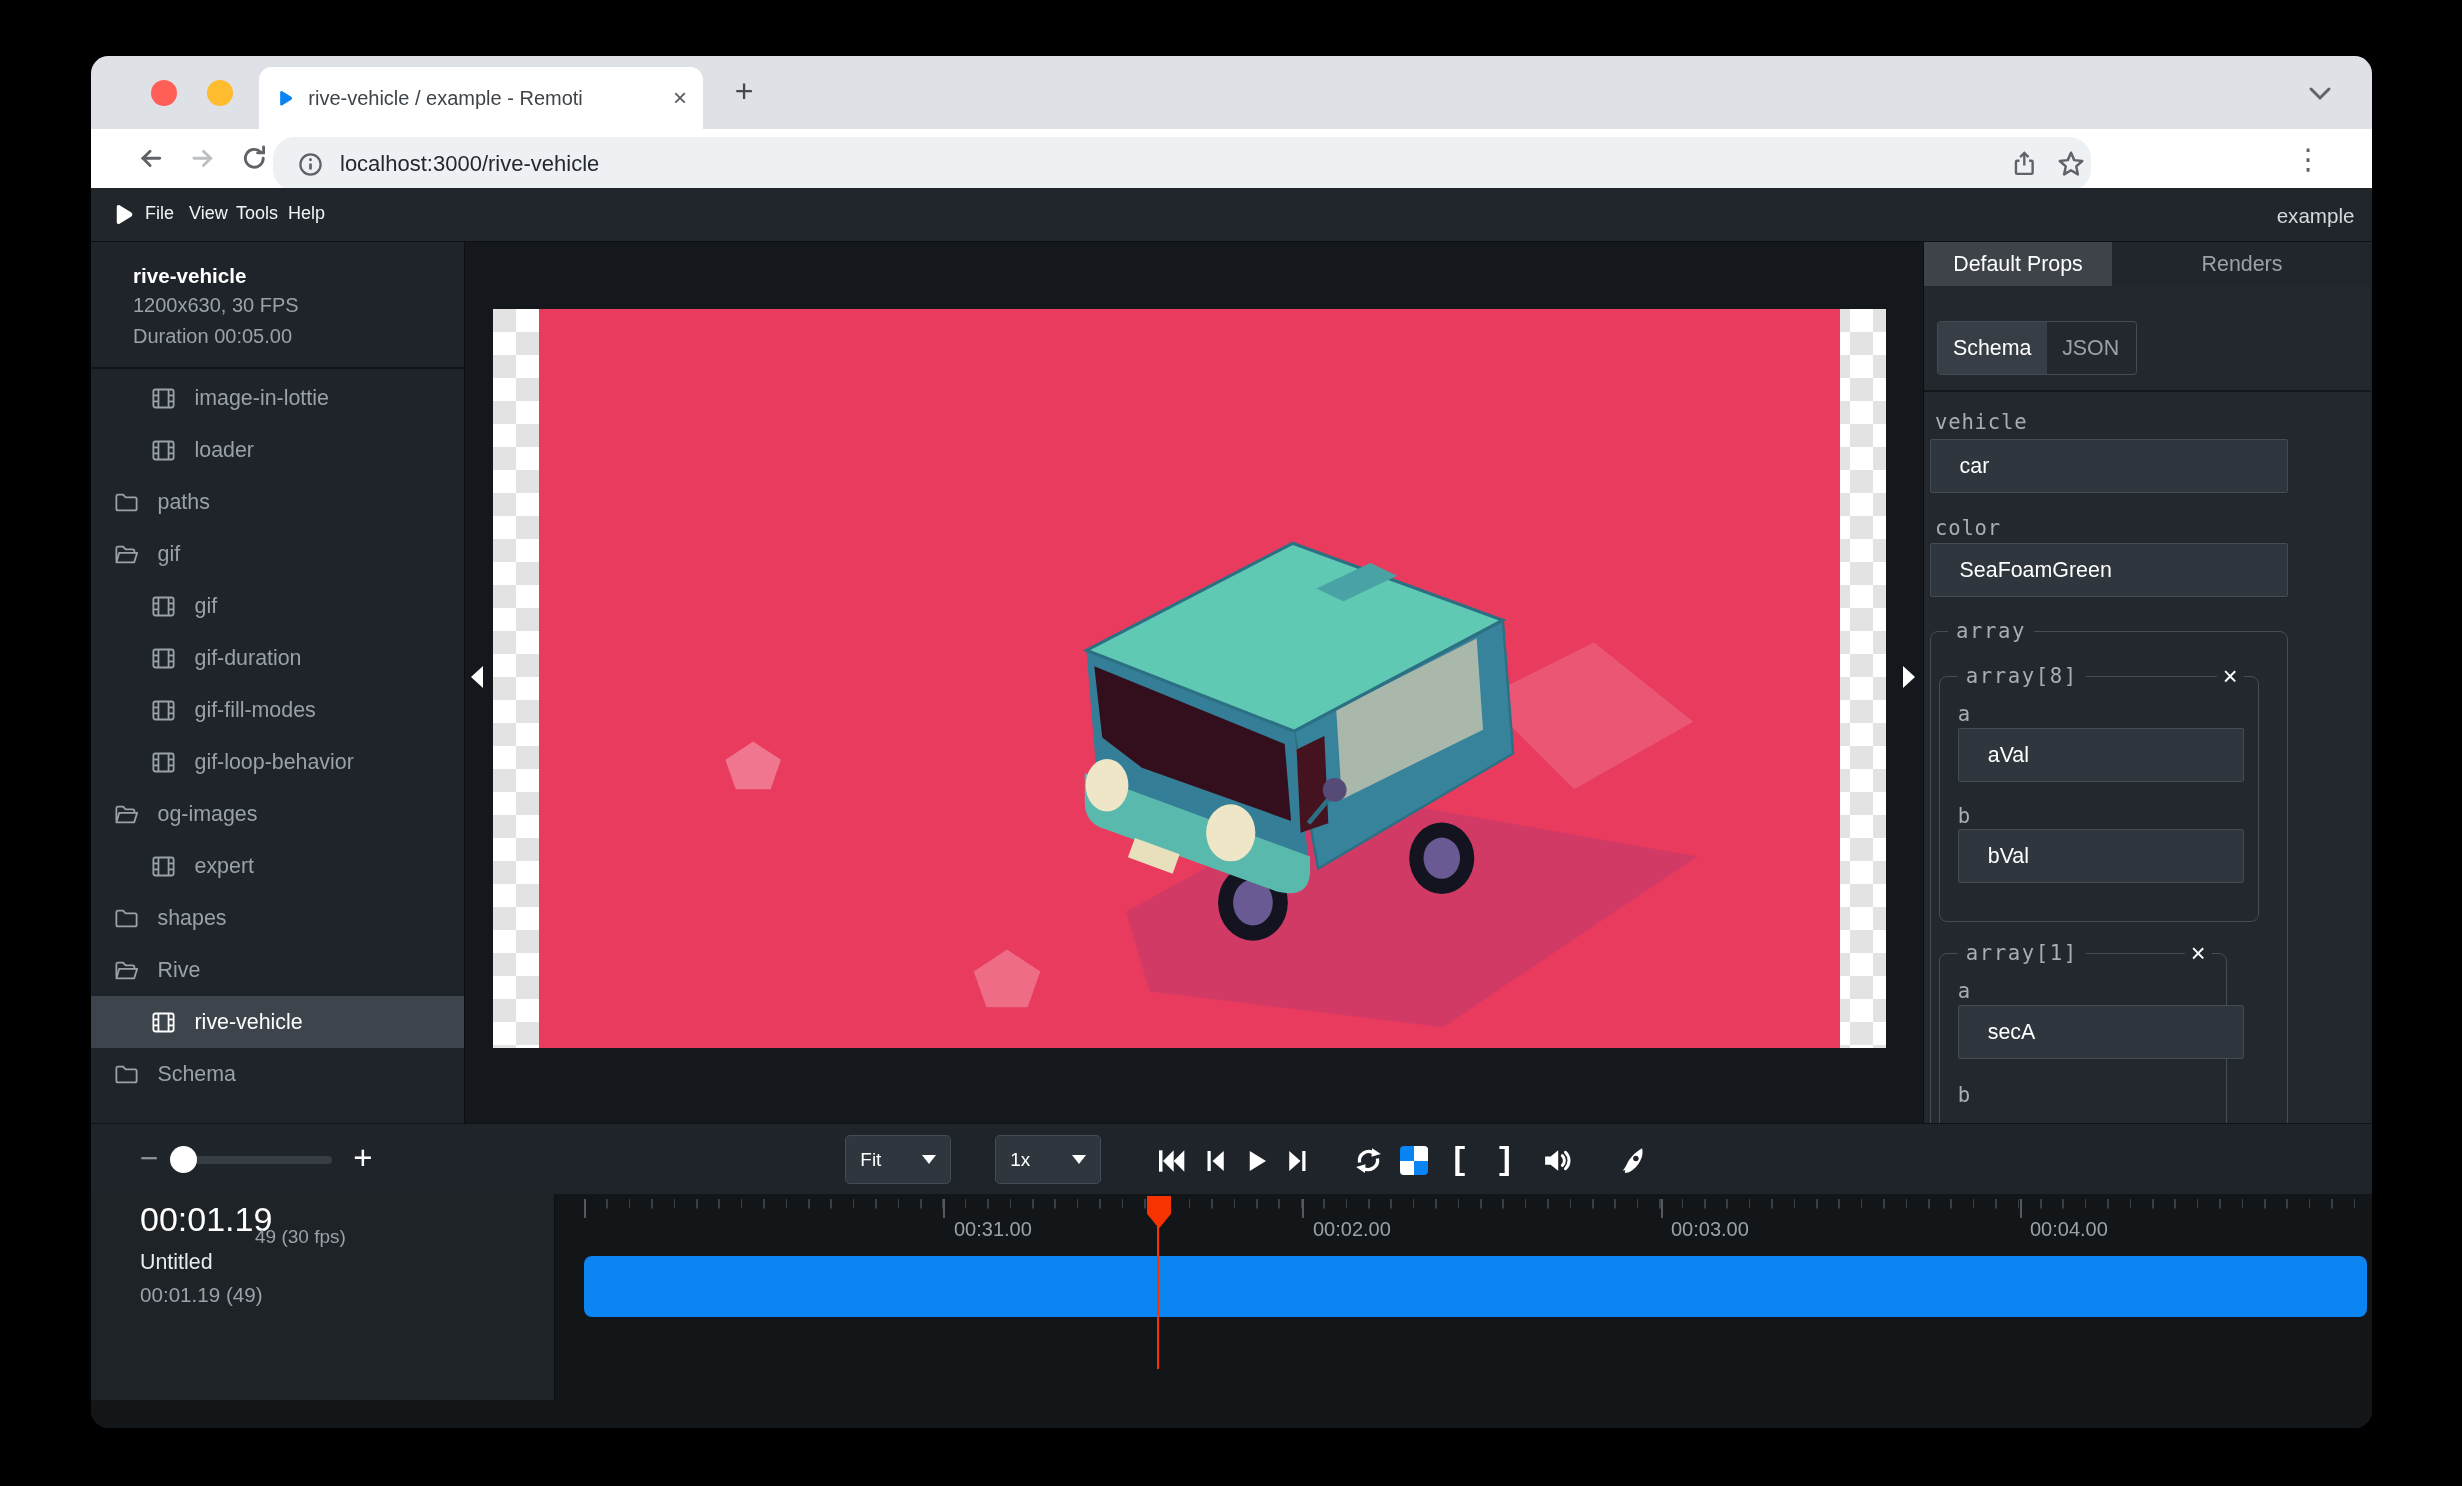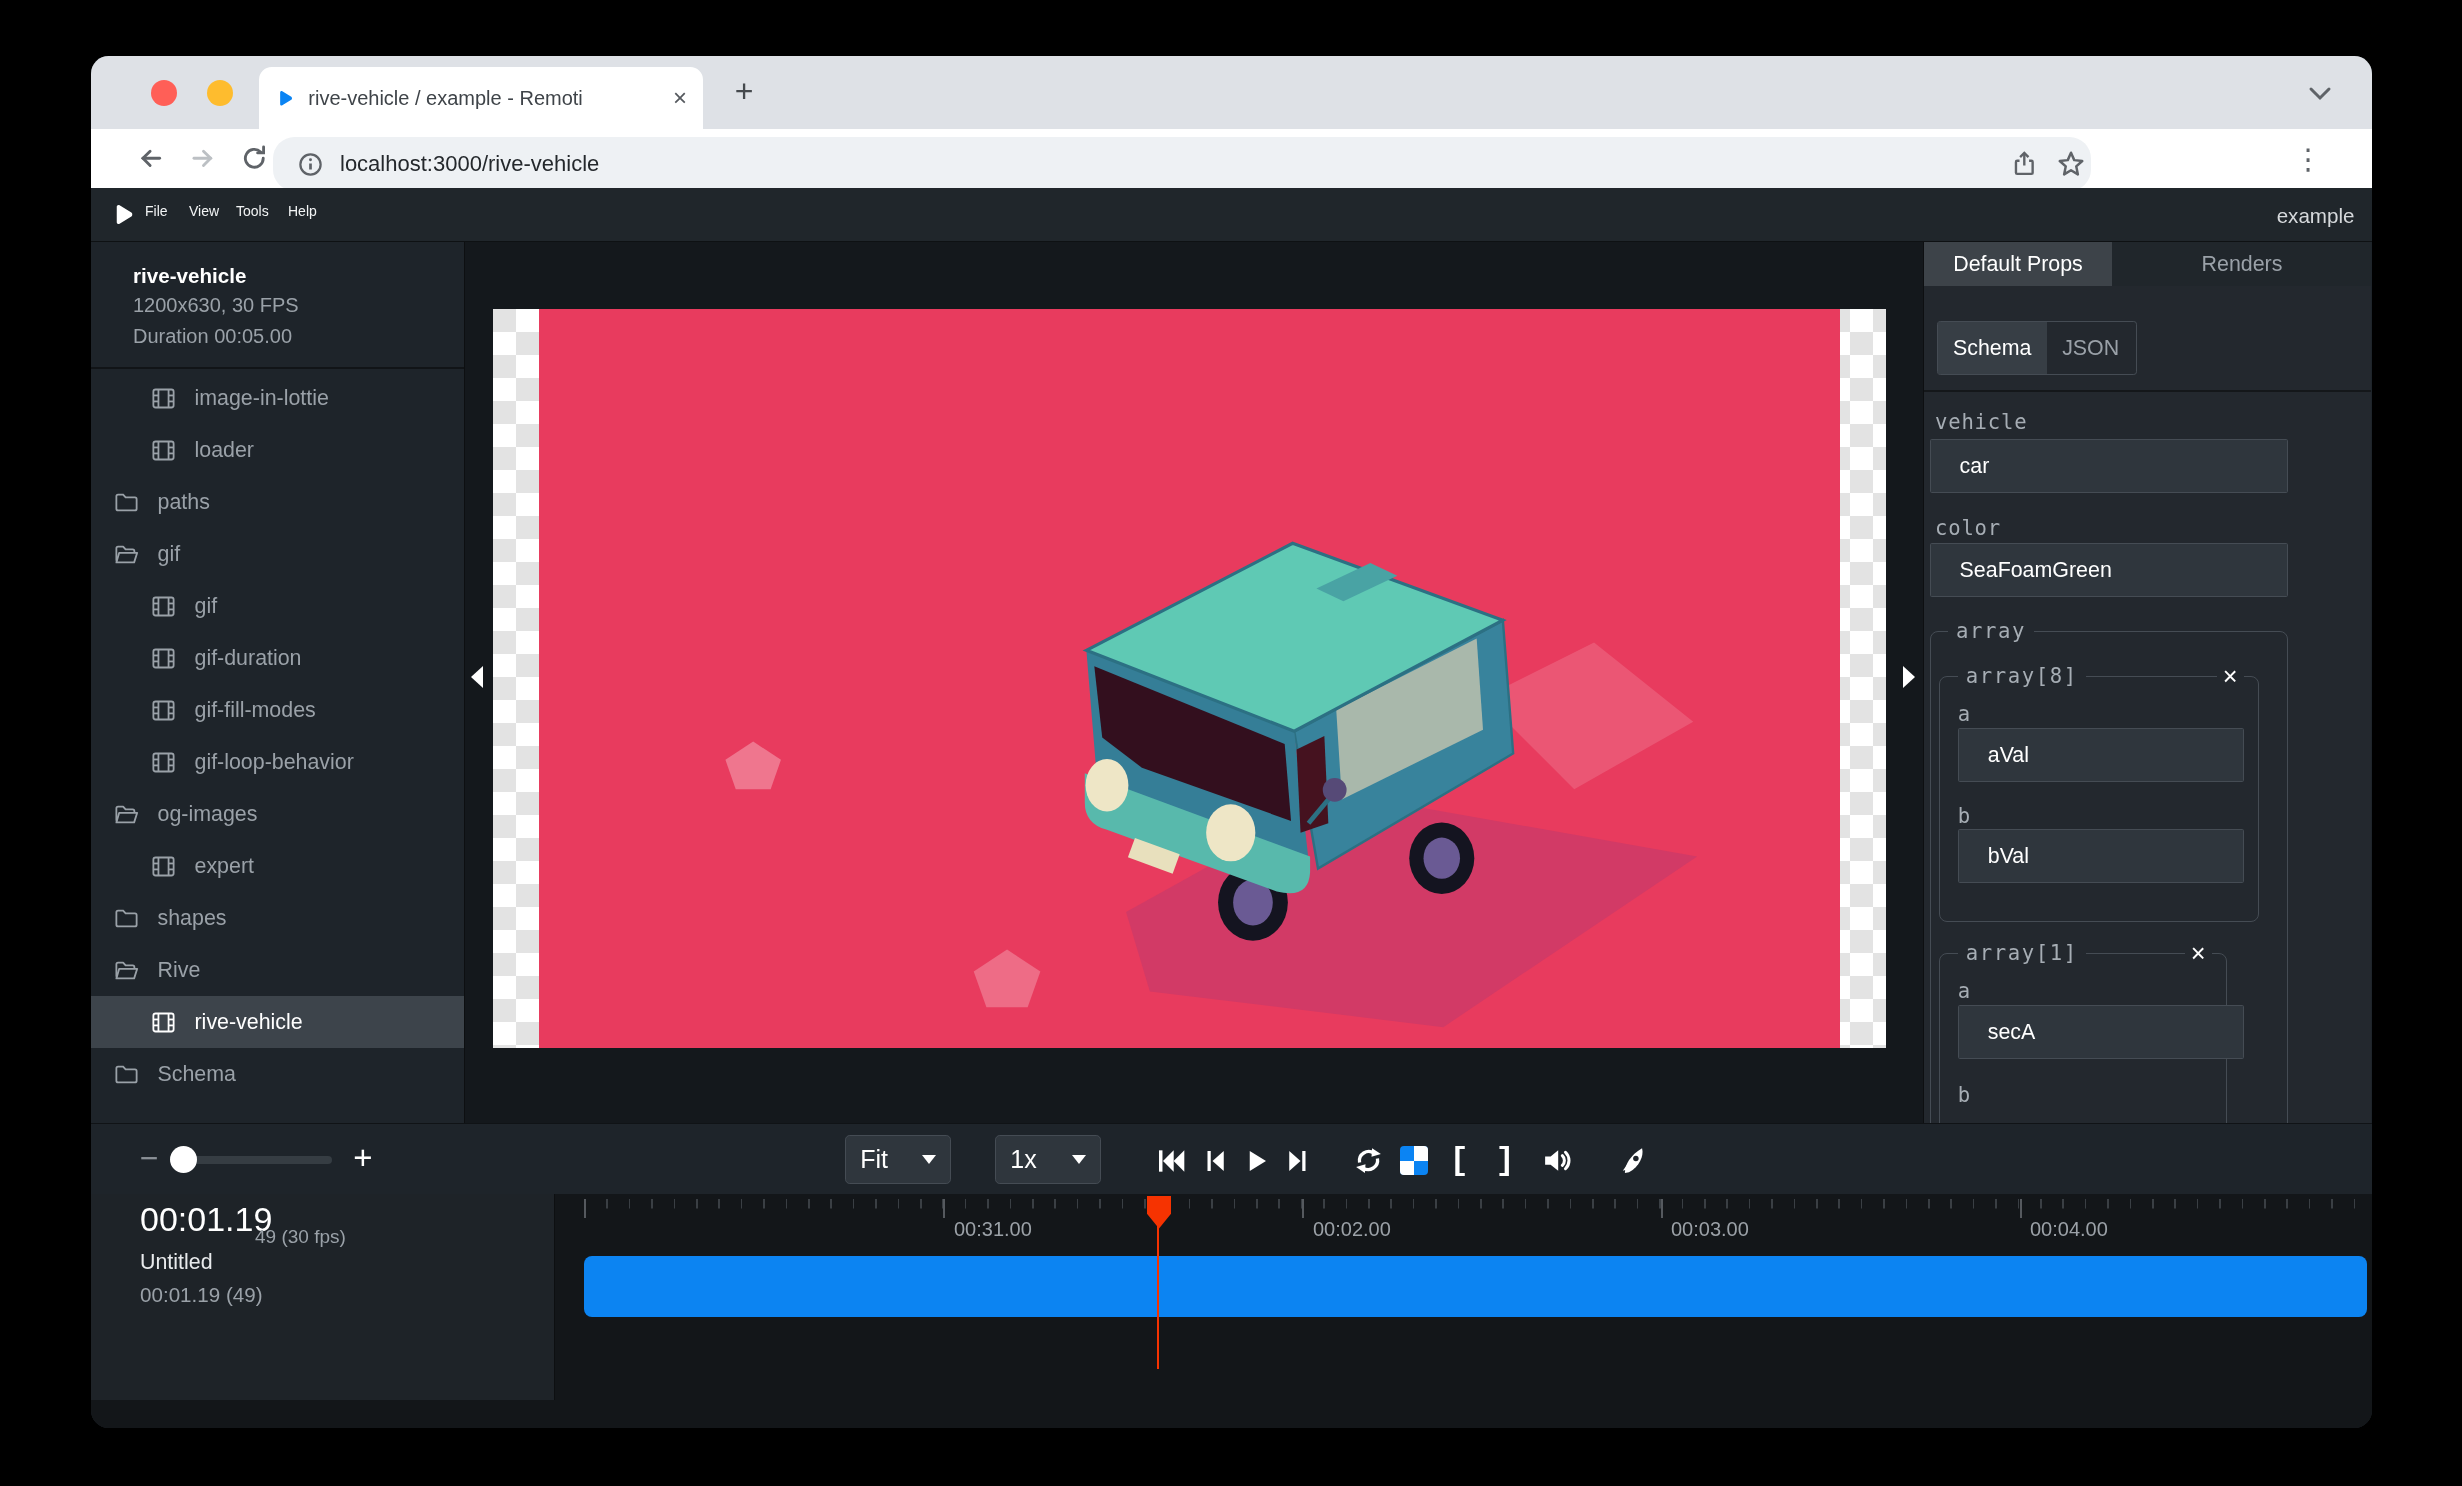--- a/index.html
+++ b/index.html
@@ -24,21 +24,21 @@
   
   .addrbar{position:absolute;left:0;top:73px;width:100%;height:59px;background:#fff}
   .nav-ic{position:absolute;top:9.5px;width:40px;height:40px;display:flex;align-items:center;justify-content:center}
   .omnibox{position:absolute;left:182px;top:8px;width:1818px;height:54px;background:#eef1f4;
     border-radius:21.4px;display:flex;align-items:center}
   .url{font-size:22px;color:#24282c;margin-left:16px}
   .dots{position:absolute;right:44px;top:9.5px;width:40px;height:40px;display:flex;align-items:center;justify-content:center}
   
   .menubar{position:absolute;left:0;top:132px;width:100%;height:54px;background:#20262b;
     border-bottom:1.6px solid #0e1113;display:flex;align-items:center}
-  .menu-item{font-size:14px;color:#f2f4f5;position:absolute;top:15px}
+  .menu-item{font-size:18px;color:#f2f4f5;position:absolute;top:15px}
   .proj{position:absolute;right:17.5px;top:16px;font-size:20.6px;color:#d6d9dc}
   
   .main{position:absolute;left:0;top:186px;width:100%;height:881px}
   .sidebar{position:absolute;left:0;top:0;width:373px;height:881px;background:#1e242a}
   .sb-title{position:absolute;left:42px;top:22px;font-size:20.6px;font-weight:bold;color:#fff}
   .sb-meta{position:absolute;left:42px;top:52px;font-size:20px;color:#9aa1a8}
   .sb-dur{position:absolute;left:42px;top:83px;font-size:20px;color:#9aa1a8}
   .sb-div{position:absolute;left:0;top:125px;width:100%;height:1.6px;background:#111417}
   .sb-list{position:absolute;left:0;top:130px;width:100%}
   .sb-item{height:52px;display:flex;align-items:center;gap:17.5px;padding-left:22px}
@@ -78,21 +78,21 @@
   
   .toolbar{position:absolute;left:0;top:1067px;width:100%;height:71px;background:#1e242a;
     border-top:1.6px solid #101316}
   .zoomout{position:absolute;left:38px;top:14.3px;width:40px;height:40px;display:flex;align-items:center;
     justify-content:center;font-size:32px;color:#8b9197}
   .zoomin{position:absolute;left:252px;top:14.3px;width:40px;height:40px;display:flex;align-items:center;
     justify-content:center;font-size:33px;color:#fff;font-weight:300}
   .ztrack{position:absolute;left:89px;top:32px;width:152px;height:8px;border-radius:4px;background:#363d43}
   .zknob{position:absolute;left:79px;top:22px;width:27px;height:27px;border-radius:50%;background:#fff}
   .ddl{position:absolute;top:11px;height:49px;background:#2f363d;border:1.6px solid #454c54;border-radius:4.8px;
-    display:flex;align-items:center;justify-content:space-between;padding:0 14.3px;color:#fff;font-size:25px}
+    display:flex;align-items:center;justify-content:space-between;padding:0 14.3px;color:#fff;font-size:19px}
   .caret-dn{width:0;height:0;border-left:7.1px solid transparent;border-right:7.1px solid transparent;border-top:9.5px solid #fff}
   .tbtn{position:absolute;top:17.5px;width:38px;height:38px;display:flex;align-items:center;justify-content:center}
   .bracket{font-family:"Liberation Mono",monospace;font-size:32px;color:#fff;font-weight:bold}
   .checker-btn{width:28.6px;height:28.6px;border-radius:4px;background:#0b84f3;position:relative;overflow:hidden}
   .checker-btn i{position:absolute;width:14.3px;height:14.3px;background:#fff}
   
   .timeline{position:absolute;left:0;top:1138px;width:100%;height:234px;background:#131619}
   .tl-info{position:absolute;left:0;top:0;width:464px;height:206px;background:#1e2328;border-right:1.6px solid #0d0f11}
   .tc-big{position:absolute;left:49px;top:6.3px;font-size:34px;color:#fff}
   .tc-fps{position:absolute;left:164px;top:32px;font-size:19px;color:#9aa1a8}

